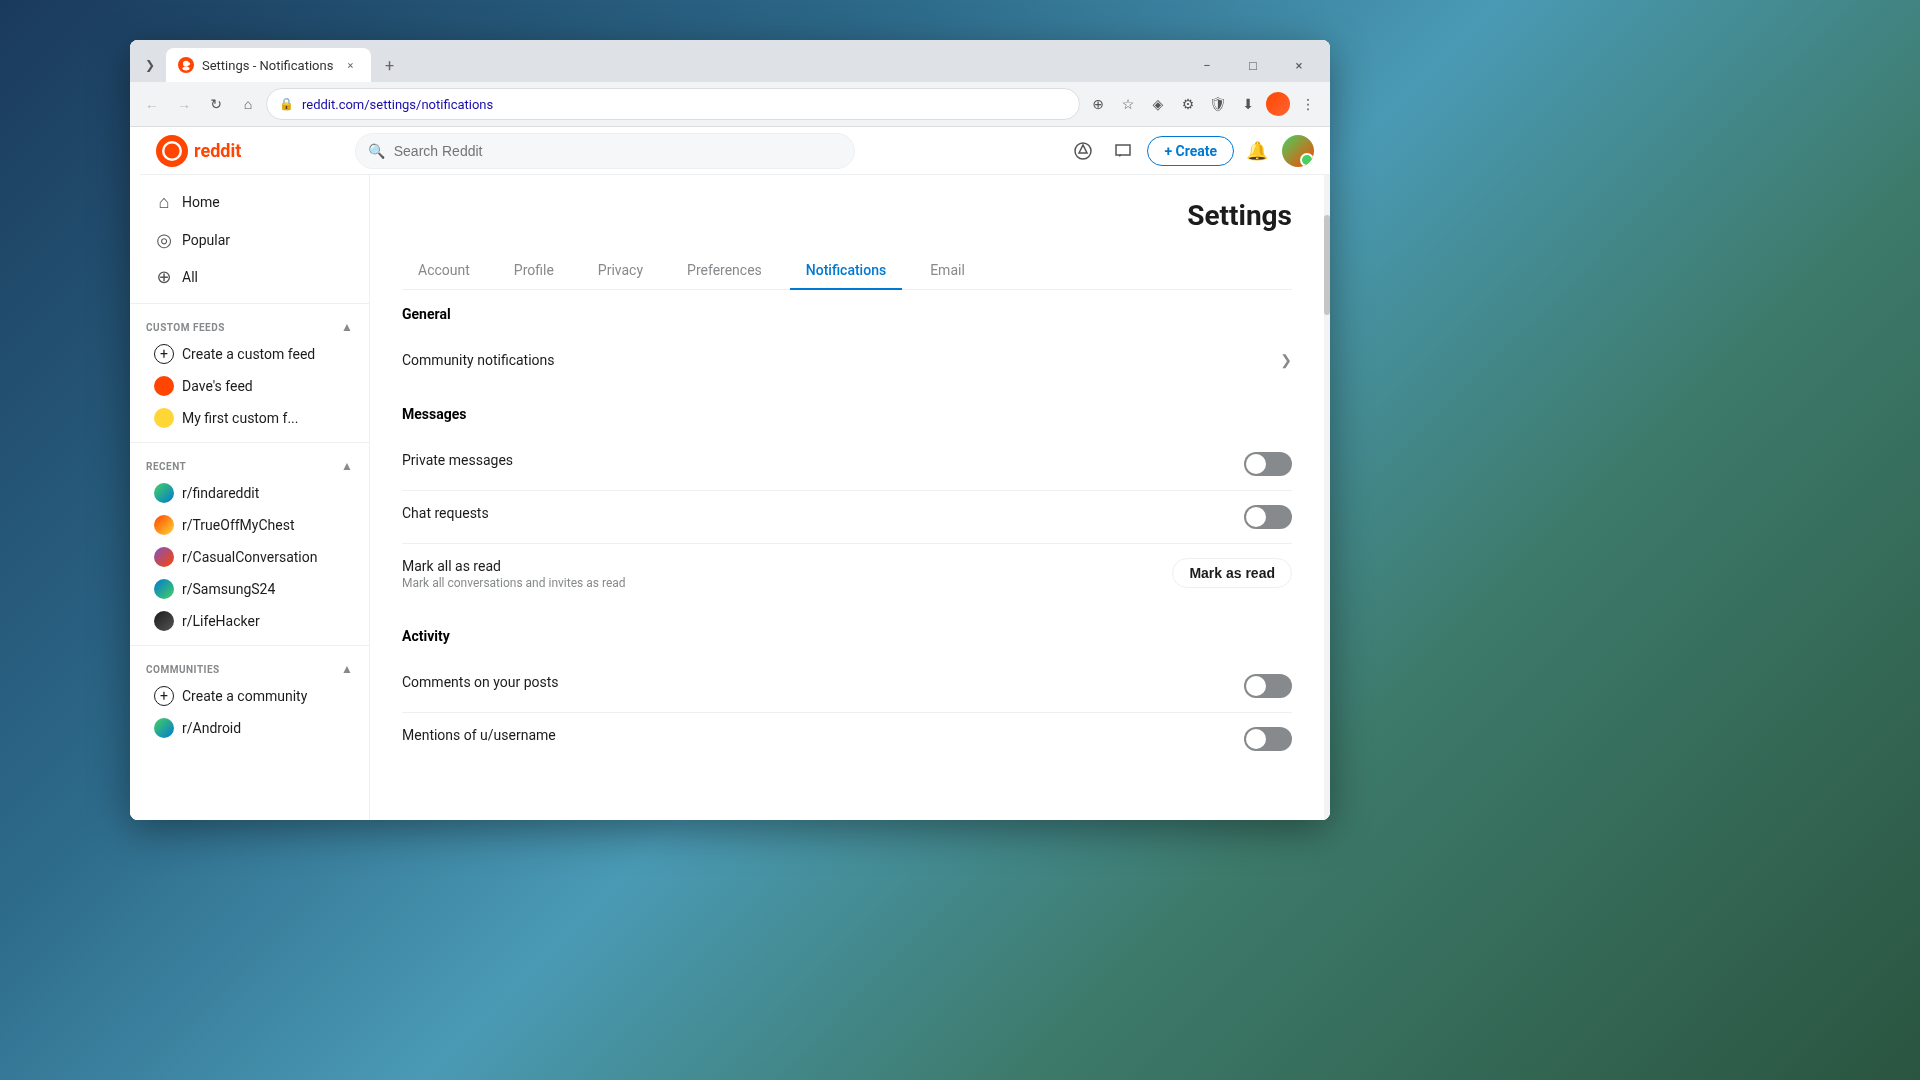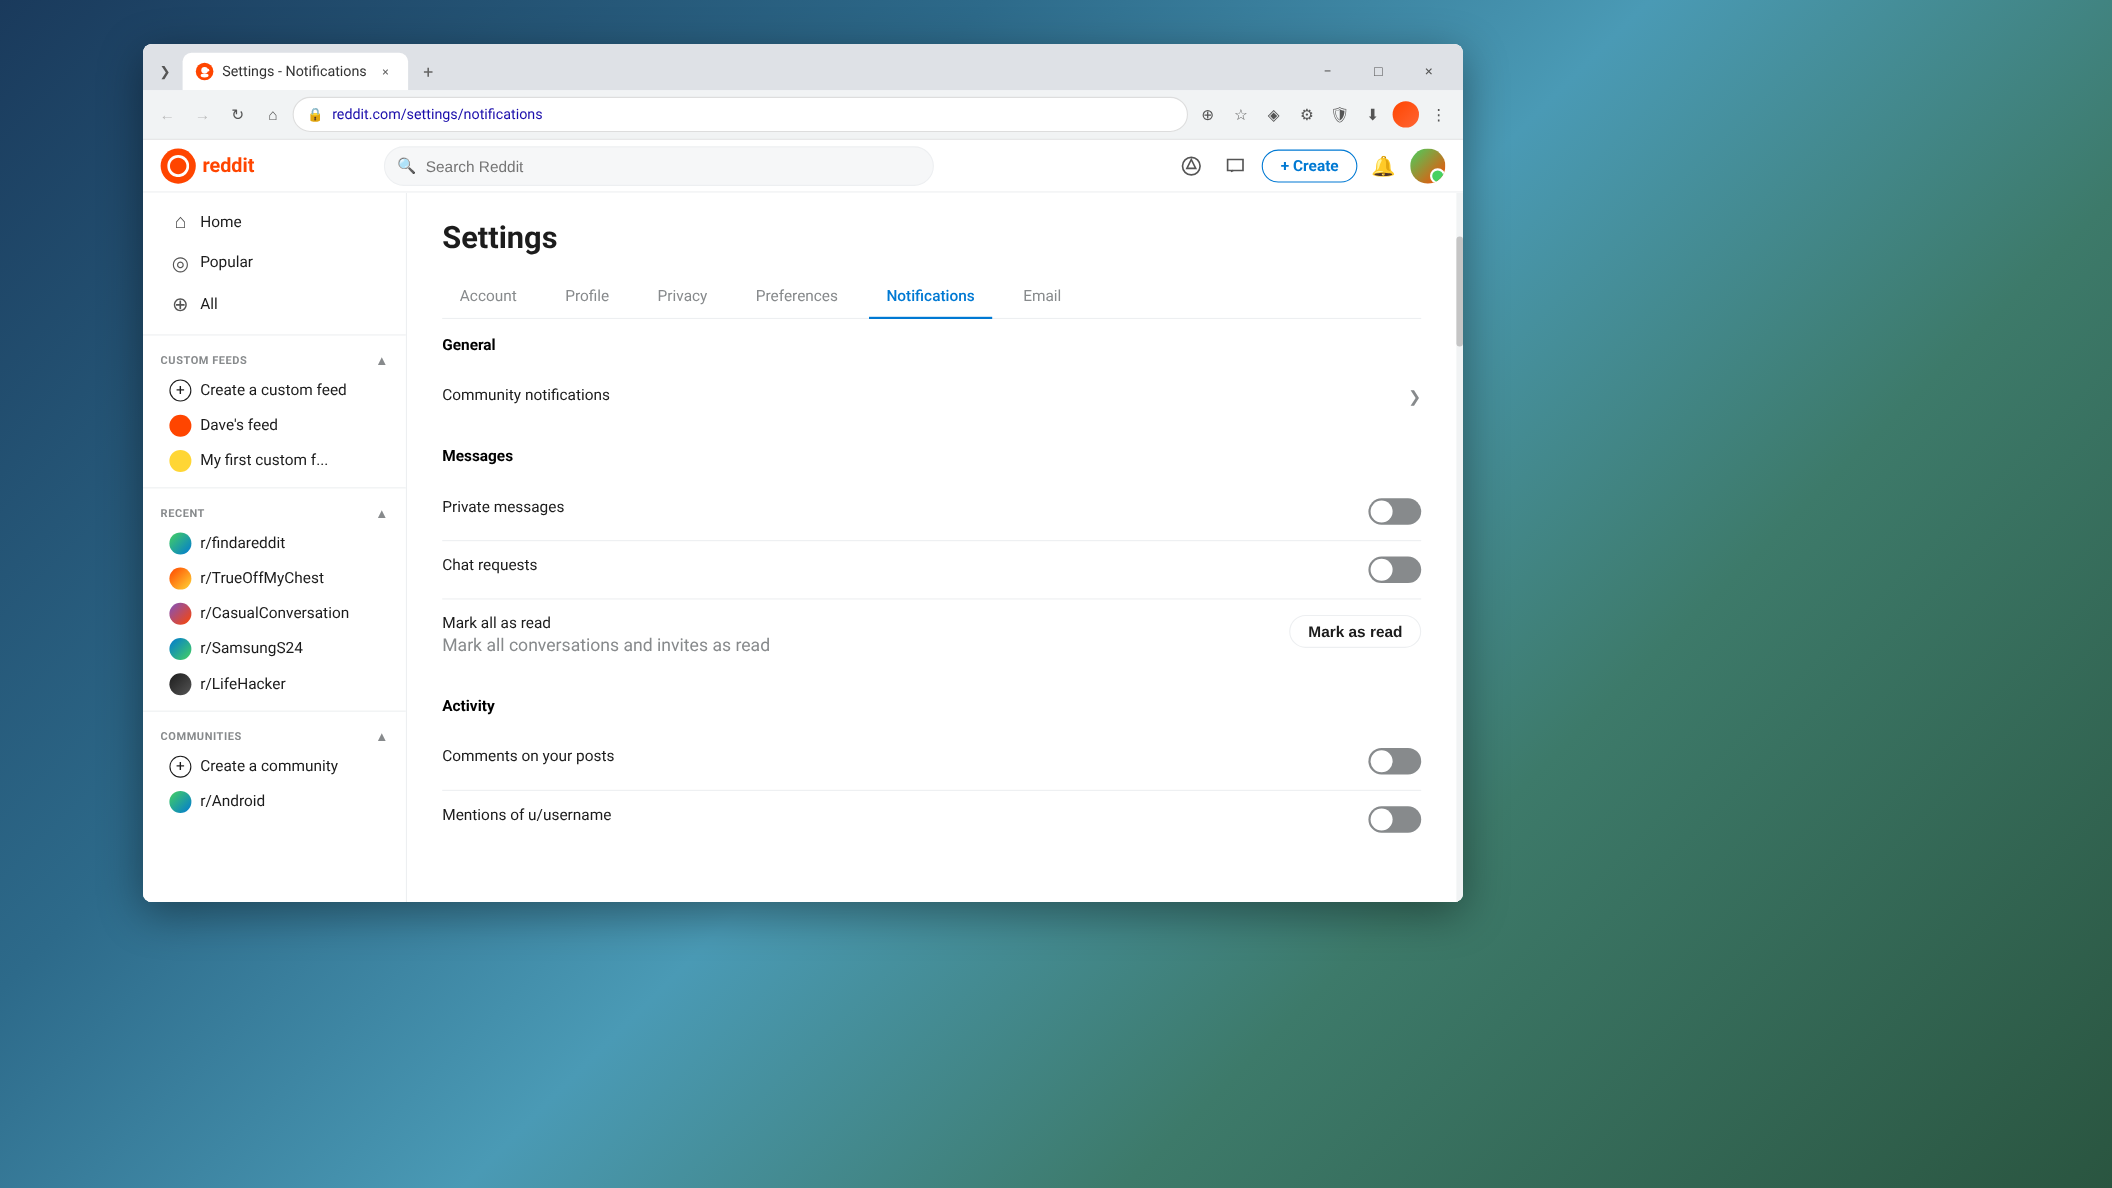--- a/index.html
+++ b/index.html
@@ -214,20 +214,21 @@
     .reddit-header {
       height: 48px;
       background: #fff;
       border-bottom: 1px solid #edeff1;
       display: flex;
       align-items: center;
       padding: 0 16px;
       gap: 16px;
       flex-shrink: 0;
       z-index: 10;
+      margin-left: 10px;
     }
 
     .reddit-logo {
       display: flex;
       align-items: center;
       gap: 6px;
       text-decoration: none;
     }
 
     .reddit-logo-icon {
@@ -495,20 +496,21 @@
     }
 
     .settings-content::-webkit-scrollbar { width: 6px; }
     .settings-content::-webkit-scrollbar-thumb { background: #ddd; border-radius: 3px; }
 
     .settings-title {
       font-size: 28px;
       font-weight: 700;
       color: #1c1c1c;
       margin-bottom: 20px;
+      text-align: right;
     }
 
     
     .settings-tabs {
       display: flex;
       border-bottom: 1px solid #edeff1;
       margin-bottom: 16px;
       gap: 12px;
     }
 
@@ -551,21 +553,21 @@
       flex-direction: column;
       gap: 2px;
     }
 
     .settings-row-label {
       font-size: 14px;
       color: #1c1c1c;
     }
 
     .settings-row-desc {
-      font-size: 16px;
+      font-size: 12px;
       color: #878a8c;
     }
 
     .chevron-right {
       color: #878a8c;
       font-size: 14px;
     }
 
     
     .toggle {

